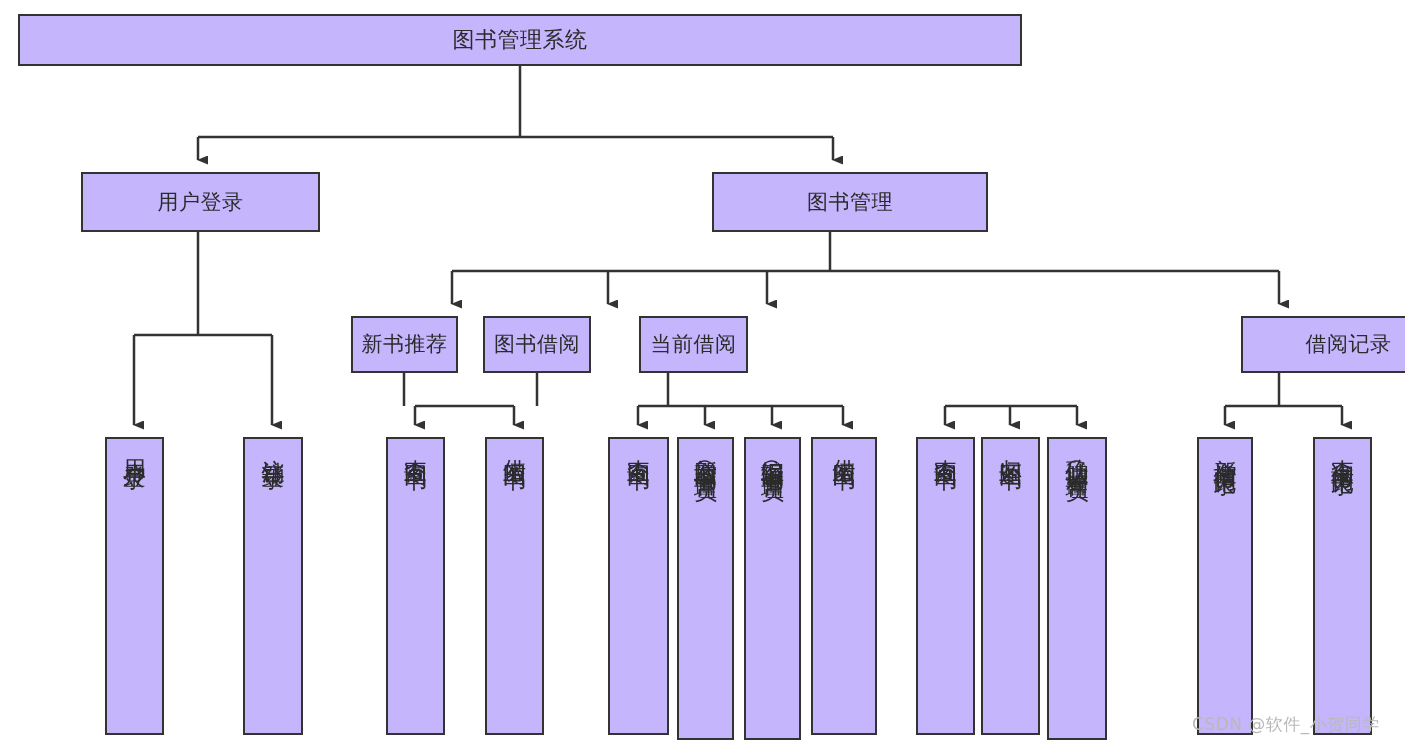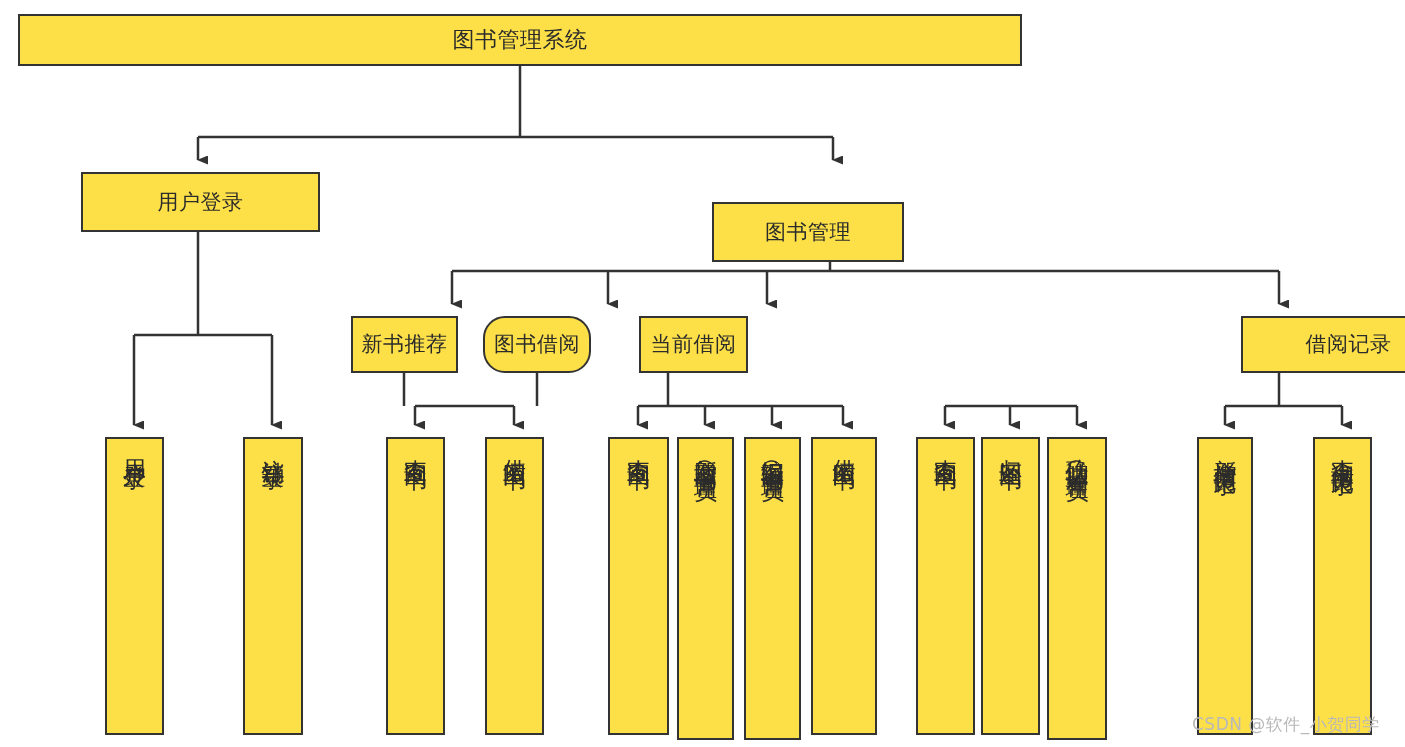--- a/index.html
+++ b/index.html
@@ -20,21 +20,21 @@
     left: 0;
     top: 0;
     width: 1405px;
     height: 747px;
     pointer-events: none;
   }
   .node {
     position: absolute;
     box-sizing: border-box;
     border: 2.5px solid #333333;
-    background: #fde047;
+    background: #c4b5fd;
     display: flex;
     align-items: center;
     justify-content: center;
     color: #2b2b2b;
   }
   .node .label {
     display: block;
     line-height: 1.18;
     letter-spacing: 0.5px;
     white-space: nowrap;
@@ -123,28 +123,28 @@
     </g>
   </svg>
 
   <div class="node root" style="left: 18px; top: 14px; width: 1004px; height: 52px;">
     <span class="label">图书管理系统</span>
   </div>
 
   <div class="node h" style="left: 81px; top: 172px; width: 239px; height: 60px;">
     <span class="label">用户登录</span>
   </div>
-  <div class="node h" style="left: 712px; top: 172px; width: 192px; height: 60px; margin-top: 30px;">
+  <div class="node h" style="left: 712px; top: 172px; width: 276px; height: 60px;">
     <span class="label">图书管理</span>
   </div>
 
   <div class="node h" style="left: 351px; top: 316px; width: 107px; height: 57px;">
     <span class="label">新书推荐</span>
   </div>
-  <div class="node h" style="left: 483px; top: 316px; width: 108px; height: 57px; border-radius: 22px;">
+  <div class="node h" style="left: 483px; top: 316px; width: 108px; height: 57px;">
     <span class="label">图书借阅</span>
   </div>
   <div class="node h" style="left: 614px; top: 316px; width: 109px; height: 57px; margin-left: 25px;">
     <span class="label">当前借阅</span>
   </div>
   <div class="node h" style="left: 1241px; top: 316px; width: 215px; height: 57px;">
     <span class="label">借阅记录</span>
   </div>
 
   <div class="node v" style="left: 105px; top: 437px; width: 59px; height: 298px;">

